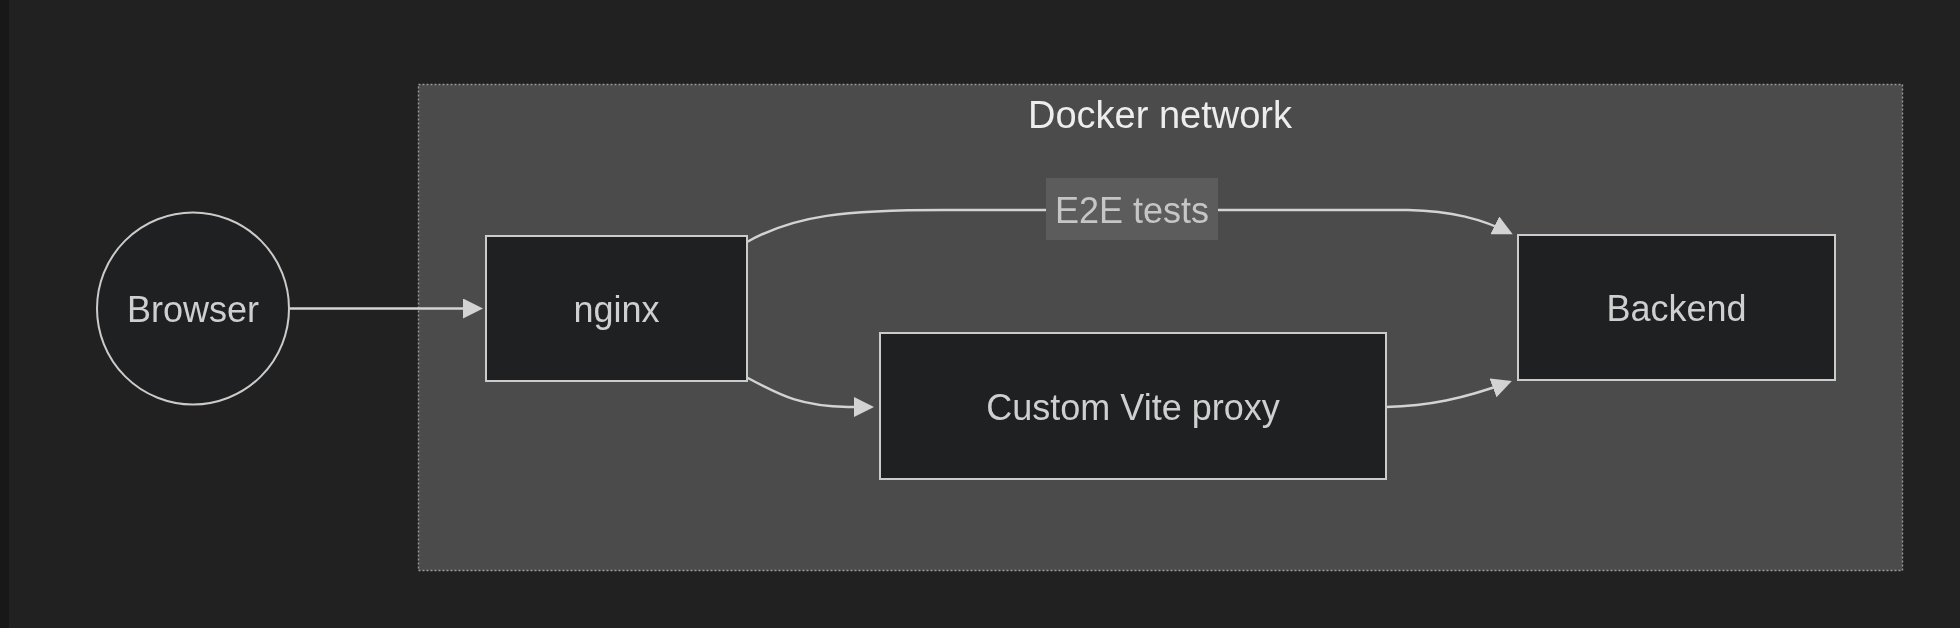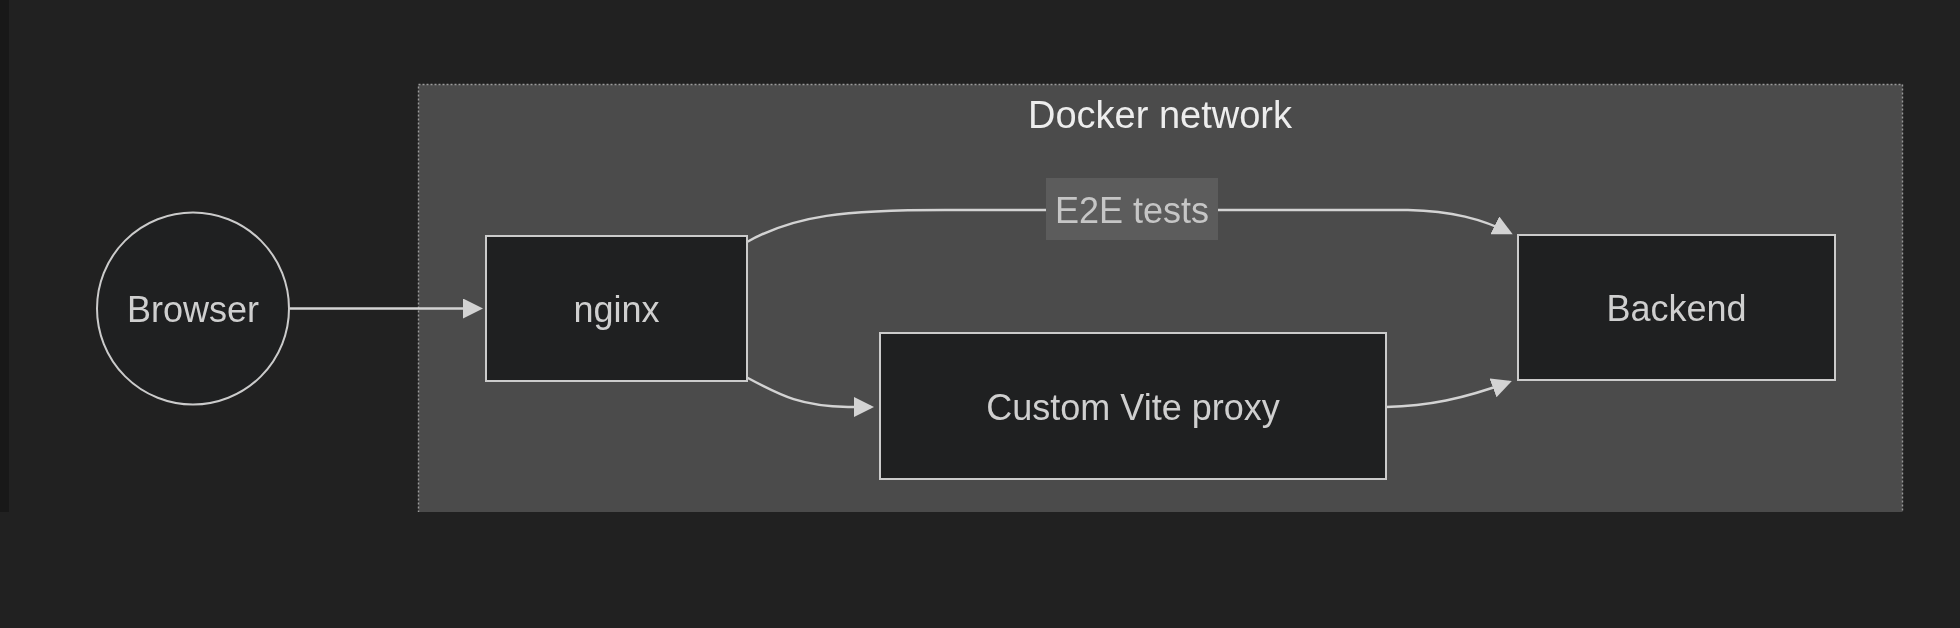--- a/index.html
+++ b/index.html
@@ -1,16 +1,16 @@
 <!DOCTYPE html>
 <html style="--page-bg: #212121; --left-edge: #181818; --container-fill: #4b4b4b; --container-border: #9a9a9a; --title-text: #ededed; --node-fill: #1f2021; --node-border: #cbcbcb; --node-text: #cfcfcf; --edge-color: #d3d3d3; --edge-label-bg: #5c5c5c; --edge-label-text: #c6c6c6;"><head>
 <meta charset="utf-8">
 <style>
   html,body{margin:0;padding:0;background:var(--page-bg,#212121);}
-  .stage{width:1960px;height:512px;position:relative;overflow:hidden;background:var(--page-bg,#212121);}
+  .stage{width:1960px;height:628px;position:relative;overflow:hidden;background:var(--page-bg,#212121);}
   svg{display:block;}
   .cluster{fill:var(--container-fill,#4b4b4b);stroke:var(--container-border,#9a9a9a);stroke-width:1.4px;stroke-dasharray:2 2;}
   .cluster-title{fill:var(--title-text,#ededed);font:400 38px "Liberation Sans",sans-serif;text-anchor:middle;}
   .node{fill:var(--node-fill,#1f2021);stroke:var(--node-border,#cbcbcb);stroke-width:2px;}
   .node-label{fill:var(--node-text,#cfcfcf);font:400 36px "Liberation Sans",sans-serif;text-anchor:middle;dominant-baseline:central;}
   .edge{stroke:var(--edge-color,#d3d3d3);stroke-width:2.5px;fill:none;}
   .edge-label-bg{fill:var(--edge-label-bg,#5c5c5c);}
   .edge-label{fill:var(--edge-label-text,#c6c6c6);font:400 36px "Liberation Sans",sans-serif;text-anchor:middle;dominant-baseline:central;}
   .left-edge{fill:var(--left-edge,#181818);}
 </style>

